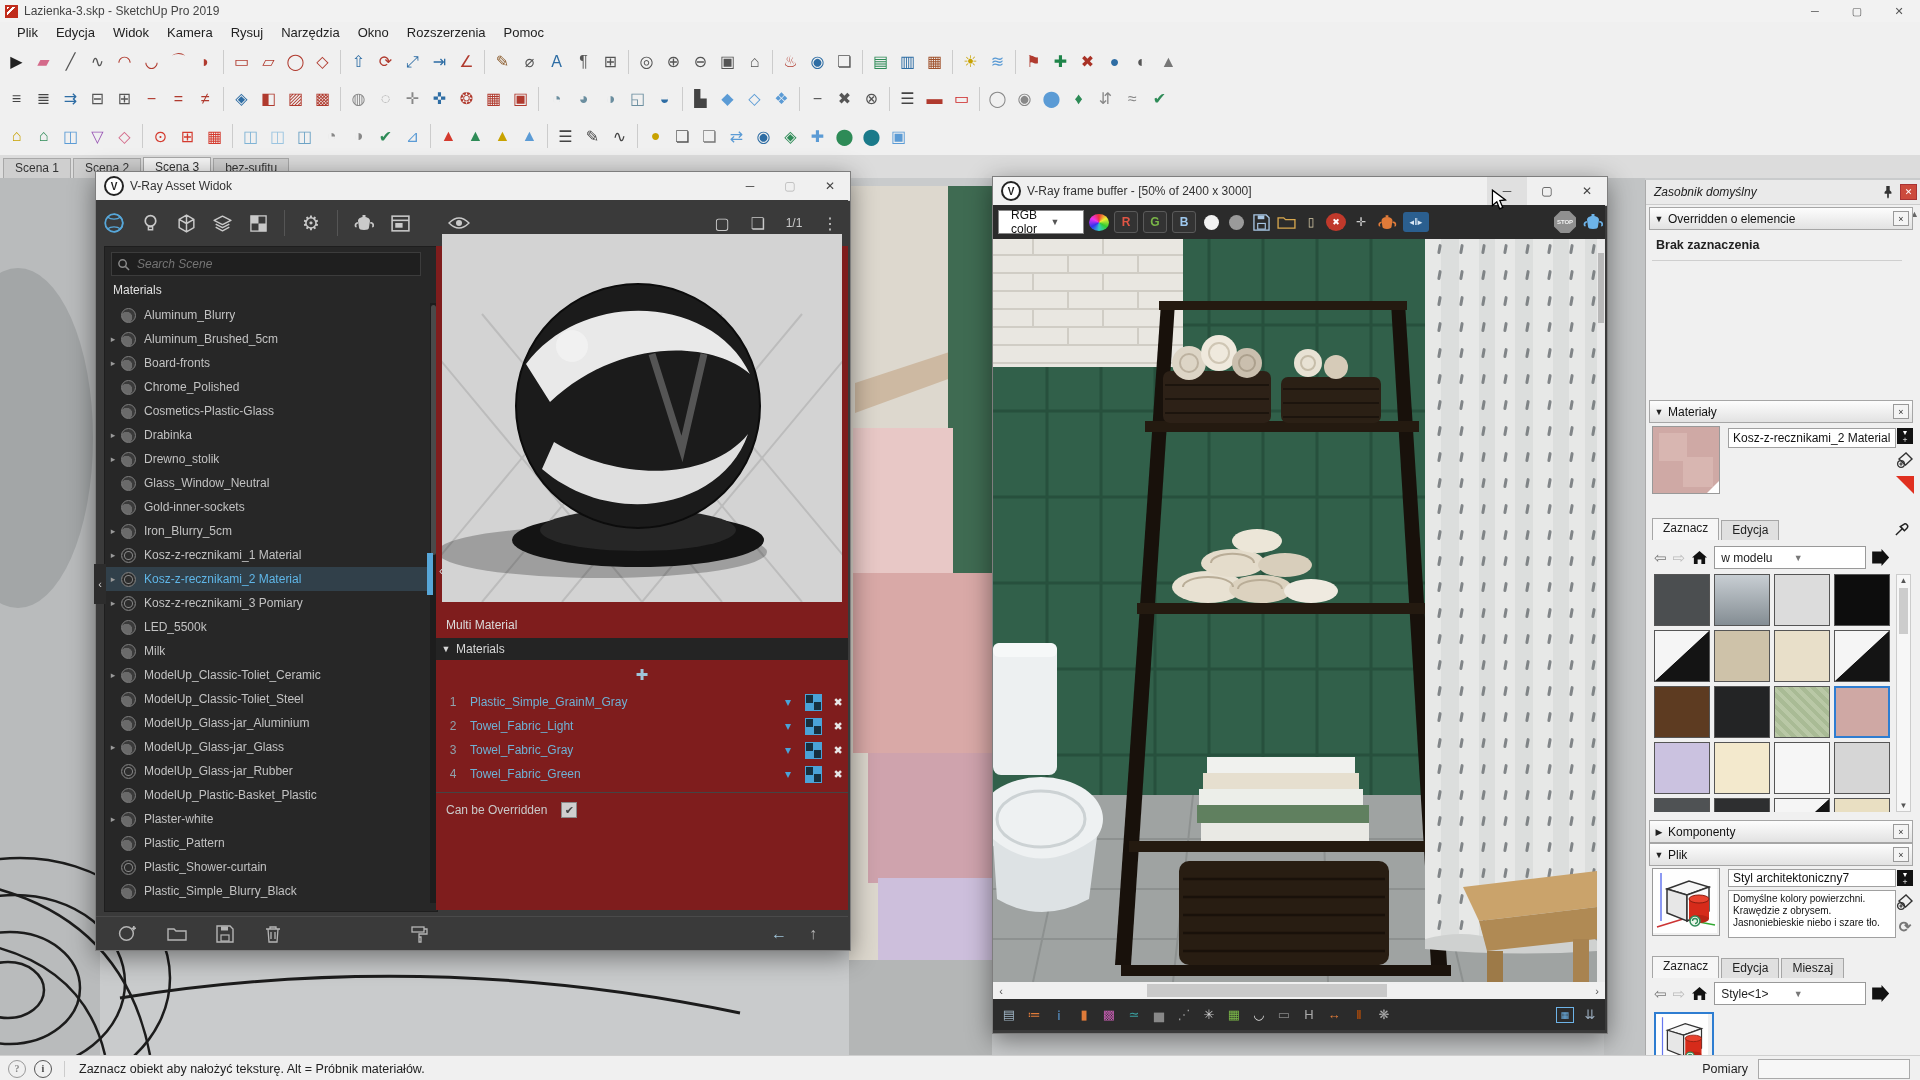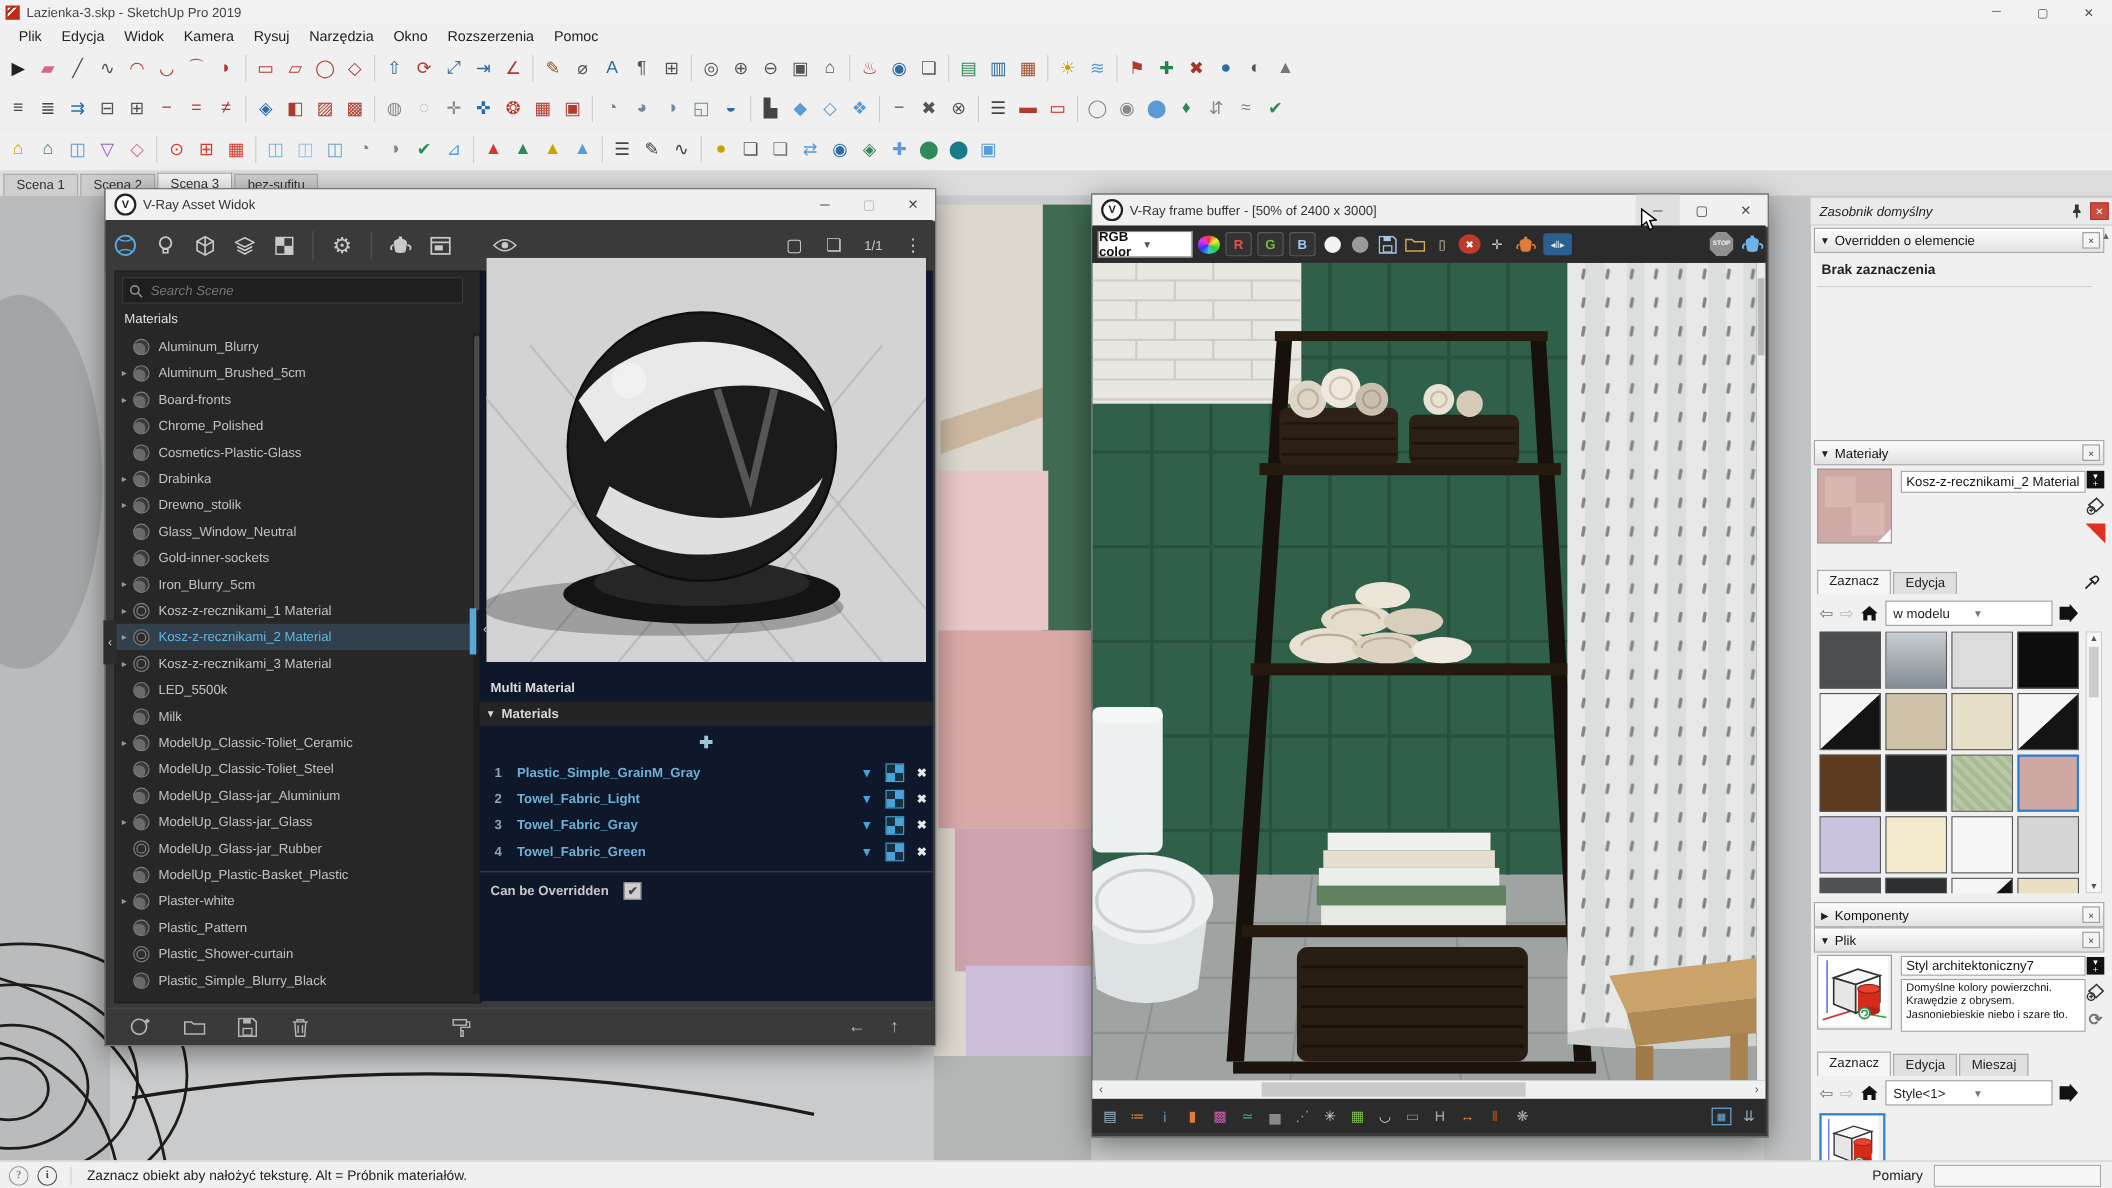--- a/index.html
+++ b/index.html
@@ -50,21 +50,21 @@
   #mat-header{position:absolute;left:8px;top:36px;font-size:12px;color:#e0e0e0;}
   #mat-list{position:absolute;left:0;top:56px;width:324px;height:600px;overflow:hidden;}
   .mrow{height:24px;display:flex;align-items:center;font-size:12px;color:#c2c2c2;}
   .mrow.sel{background:#31404a;color:#5fb6e8;}
   .arr{width:16px;text-align:center;color:#9a9a9a;font-size:9px;}
   .mdot{width:13px;height:13px;border-radius:50%;border:1px solid #7d7d7d;background:radial-gradient(circle at 35% 65%,#6a6a6a 0 45%,#3a3a3a 50%);margin-right:8px;flex:0 0 auto;}
   .mdot.ring{background:#2c2c2c;box-shadow:inset 0 0 0 2px #2c2c2c,inset 0 0 0 3px #888;}
   .mlbl{white-space:nowrap;overflow:hidden;}
   #mat-scroll{position:absolute;right:0;top:56px;width:7px;height:600px;background:#1d1d1d;}
   #mat-thumb{position:absolute;left:1px;top:2px;width:5px;height:250px;background:#4a4a4a;border-radius:3px;}
-  #ae-right{position:absolute;left:340px;top:74px;width:412px;height:664px;background:#0f172a;font-weight:bold;}
+  #ae-right{position:absolute;left:340px;top:74px;width:412px;height:664px;background:#7f1d1d;}
   #ae-preview{position:absolute;left:6px;top:-12px;width:400px;height:368px;background:#1d1d1d;overflow:hidden;}
   #mm-title{position:absolute;left:10px;top:372px;font-size:12px;color:#dcdcdc;}
   #mm-bar{position:absolute;left:0px;top:392px;width:412px;height:22px;background:#242424;display:flex;align-items:center;font-size:12px;color:#d8d8d8;}
   #mm-add{position:absolute;left:0;top:418px;width:412px;height:22px;display:flex;align-items:center;justify-content:center;color:#9fc3d8;font-size:15px;}
   #mm-rows{position:absolute;left:0;top:444px;width:412px;}
   .mmrow{height:24px;display:flex;align-items:center;}
   .mmnum{width:34px;text-align:center;font-size:12px;color:#8fa3ad;}
   .mmname{flex:1;font-size:12px;color:#6fb1d4;}
   .mmchev{color:#4aa3d8;font-size:12px;width:22px;text-align:center;}
   .mmchk{width:15px;height:15px;border:1px solid #4aa3d8;background:conic-gradient(#4aa3d8 0 25%,#16303f 0 50%,#4aa3d8 0 75%,#16303f 0);margin:0 6px;}
@@ -75,21 +75,21 @@
   #ae-footer{position:absolute;left:0;top:744px;width:752px;height:33px;border-top:1px solid #4a4a4a;display:flex;align-items:center;color:#b5b5b5;}
   .fic{width:34px;display:flex;align-items:center;justify-content:center;color:#b5b5b5;}
   
   #ae-handle-left{position:absolute;left:-2px;top:392px;width:12px;height:40px;background:#2c2c2c;color:#cfcfcf;display:flex;align-items:center;justify-content:center;font-size:11px;}
   #ae-handle-mid{position:absolute;left:331px;top:381px;width:6px;height:42px;background:#57a7d9;}
   #ae-handle-chev{position:absolute;left:343px;top:392px;color:#cfcfcf;font-size:12px;}
   
   #vfb{left:992px;top:176px;width:614px;height:856px;}
   #vfb-toolbar{position:absolute;left:0;top:28px;width:612px;height:34px;background:#2b2b2b;display:flex;align-items:center;gap:5px;padding-left:5px;box-sizing:border-box;}
   #vfb-dd{width:112px;height:22px;background:#fff;border:1px solid #888;display:flex;align-items:center;font-size:12px;color:#111;}
-  #vfb-dd span{margin-left:0;flex:1;font-weight:bold;}
+  #vfb-dd span{margin-left:12px;flex:1;}
   .vchip{height:20px;min-width:20px;display:flex;align-items:center;justify-content:center;border-radius:3px;font-size:12px;flex:0 0 auto;}
   .vletter{width:22px;height:20px;border:1px solid #5a5a5a;background:#333;font-weight:bold;}
   .vcircle{width:15px;height:15px;border-radius:50%;}
   #cwheel{width:17px;height:17px;border-radius:50%;background:conic-gradient(#e33,#ee3,#3c3,#3cc,#33e,#e3e,#e33);}
   #vfb-img{position:absolute;left:0;top:62px;width:604px;height:743px;background:#777;overflow:hidden;}
   #vfb-vscroll{position:absolute;left:604px;top:62px;width:8px;height:743px;background:#e9e9e9;}
   #vfb-vthumb{position:absolute;left:1px;top:14px;width:6px;height:70px;background:#b9b9b9;}
   #vfb-hscroll{position:absolute;left:0;top:805px;width:612px;height:17px;background:#f0f0f0;display:flex;align-items:center;}
   .hsar{width:16px;text-align:center;color:#555;font-size:11px;}
   #vfb-hthumb{position:absolute;left:138px;top:2px;width:240px;height:13px;background:#c9c9c9;}
@@ -553,21 +553,21 @@
             <span class="mlbl">Kosz-z-recznikami_1 Material</span>
           </div>
           <div class="mrow sel">
             <span class="arr">▸</span>
             <span class="mdot ring"></span>
             <span class="mlbl">Kosz-z-recznikami_2 Material</span>
           </div>
           <div class="mrow">
             <span class="arr">▸</span>
             <span class="mdot ring"></span>
-            <span class="mlbl">Kosz-z-recznikami_3 Material</span>
+            <span class="mlbl">Kosz-z-recznikami_3 Pomiary</span>
           </div>
           <div class="mrow">
             <span class="arr"></span>
             <span class="mdot"></span>
             <span class="mlbl">LED_5500k</span>
           </div>
           <div class="mrow">
             <span class="arr"></span>
             <span class="mdot"></span>
             <span class="mlbl">Milk</span>

